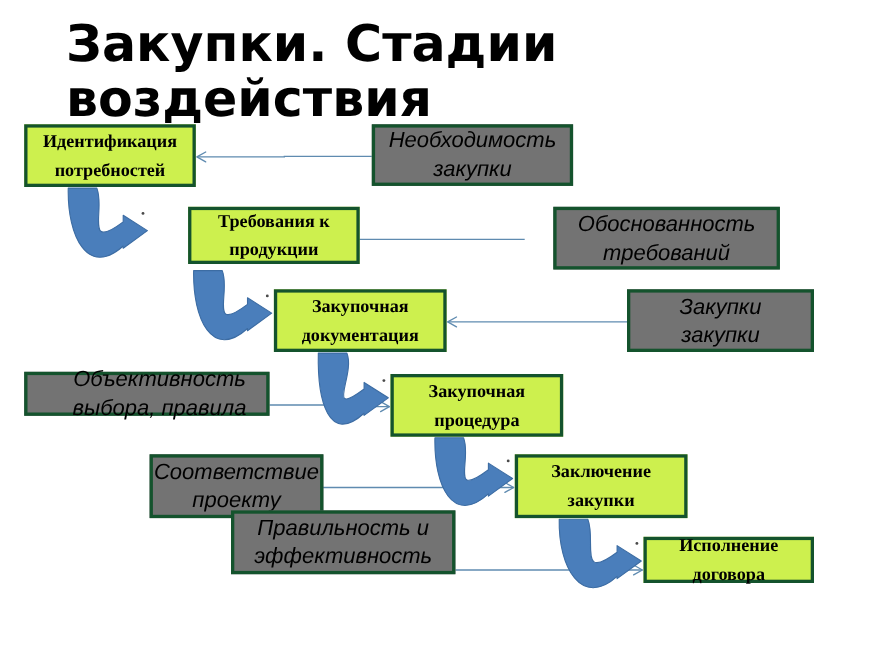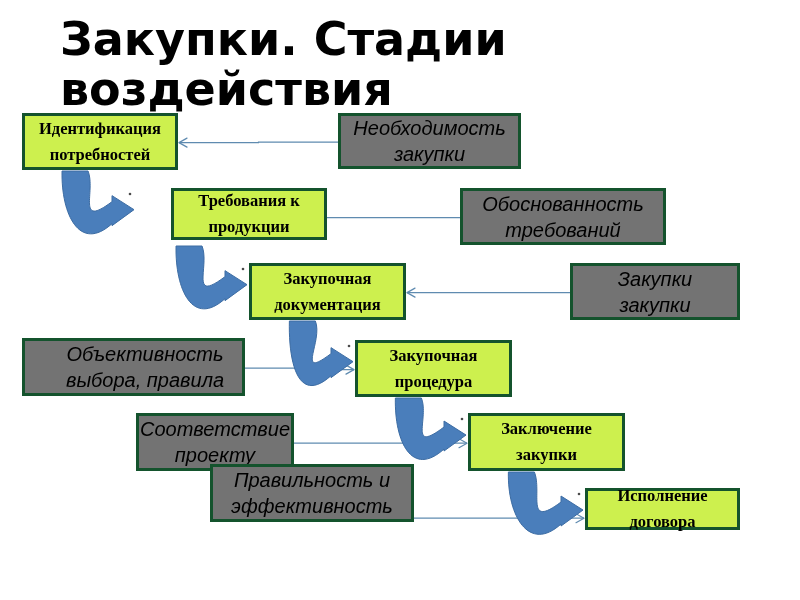--- a/index.html
+++ b/index.html
@@ -156,24 +156,24 @@
       <div class="node green" style="left: 249px; top: 263px; width: 157px; height: 57px;">Закупочная
 документация</div>
       <div class="node green" style="left: 355px; top: 340px; width: 157px; height: 57px;">Закупочная
 процедура</div>
       <div class="node green" style="left: 468px; top: 413px; width: 157px; height: 58px;">Заключение
 закупки</div>
       <div class="node green" style="left: 585px; top: 488px; width: 155px; height: 42px;">Исполнение
 договора</div>
       <div class="node gray" style="left: 338px; top: 113px; width: 183px; height: 56px;">Необходимость
 закупки</div>
-      <div class="node gray" style="left: 460px; top: 188px; width: 206px; height: 57px;">Обоснованность
+      <div class="node gray" style="left: 503px; top: 188px; width: 206px; height: 57px;">Обоснованность
 требований</div>
       <div class="node gray" style="left: 570px; top: 263px; width: 170px; height: 57px;">Закупки
 закупки</div>
-      <div class="node gray" style="left: 22px; top: 338px; width: 223px; height: 58px; padding-left: 23px;">Объективность
+      <div class="node gray" style="left: 22px; top: 338px; width: 223px; height: 40px; padding-left: 23px;">Объективность
 выбора, правила</div>
       <div class="node gray" style="left: 124px; top: 413px; width: 158px; height: 58px; margin-left: 12px;">Соответствие
 проекту</div>
       <div class="node gray" style="left: 210px; top: 464px; width: 204px; height: 58px;">Правильность и
 эффективность</div>
     </div>
 </div>
 
 </body></html>

